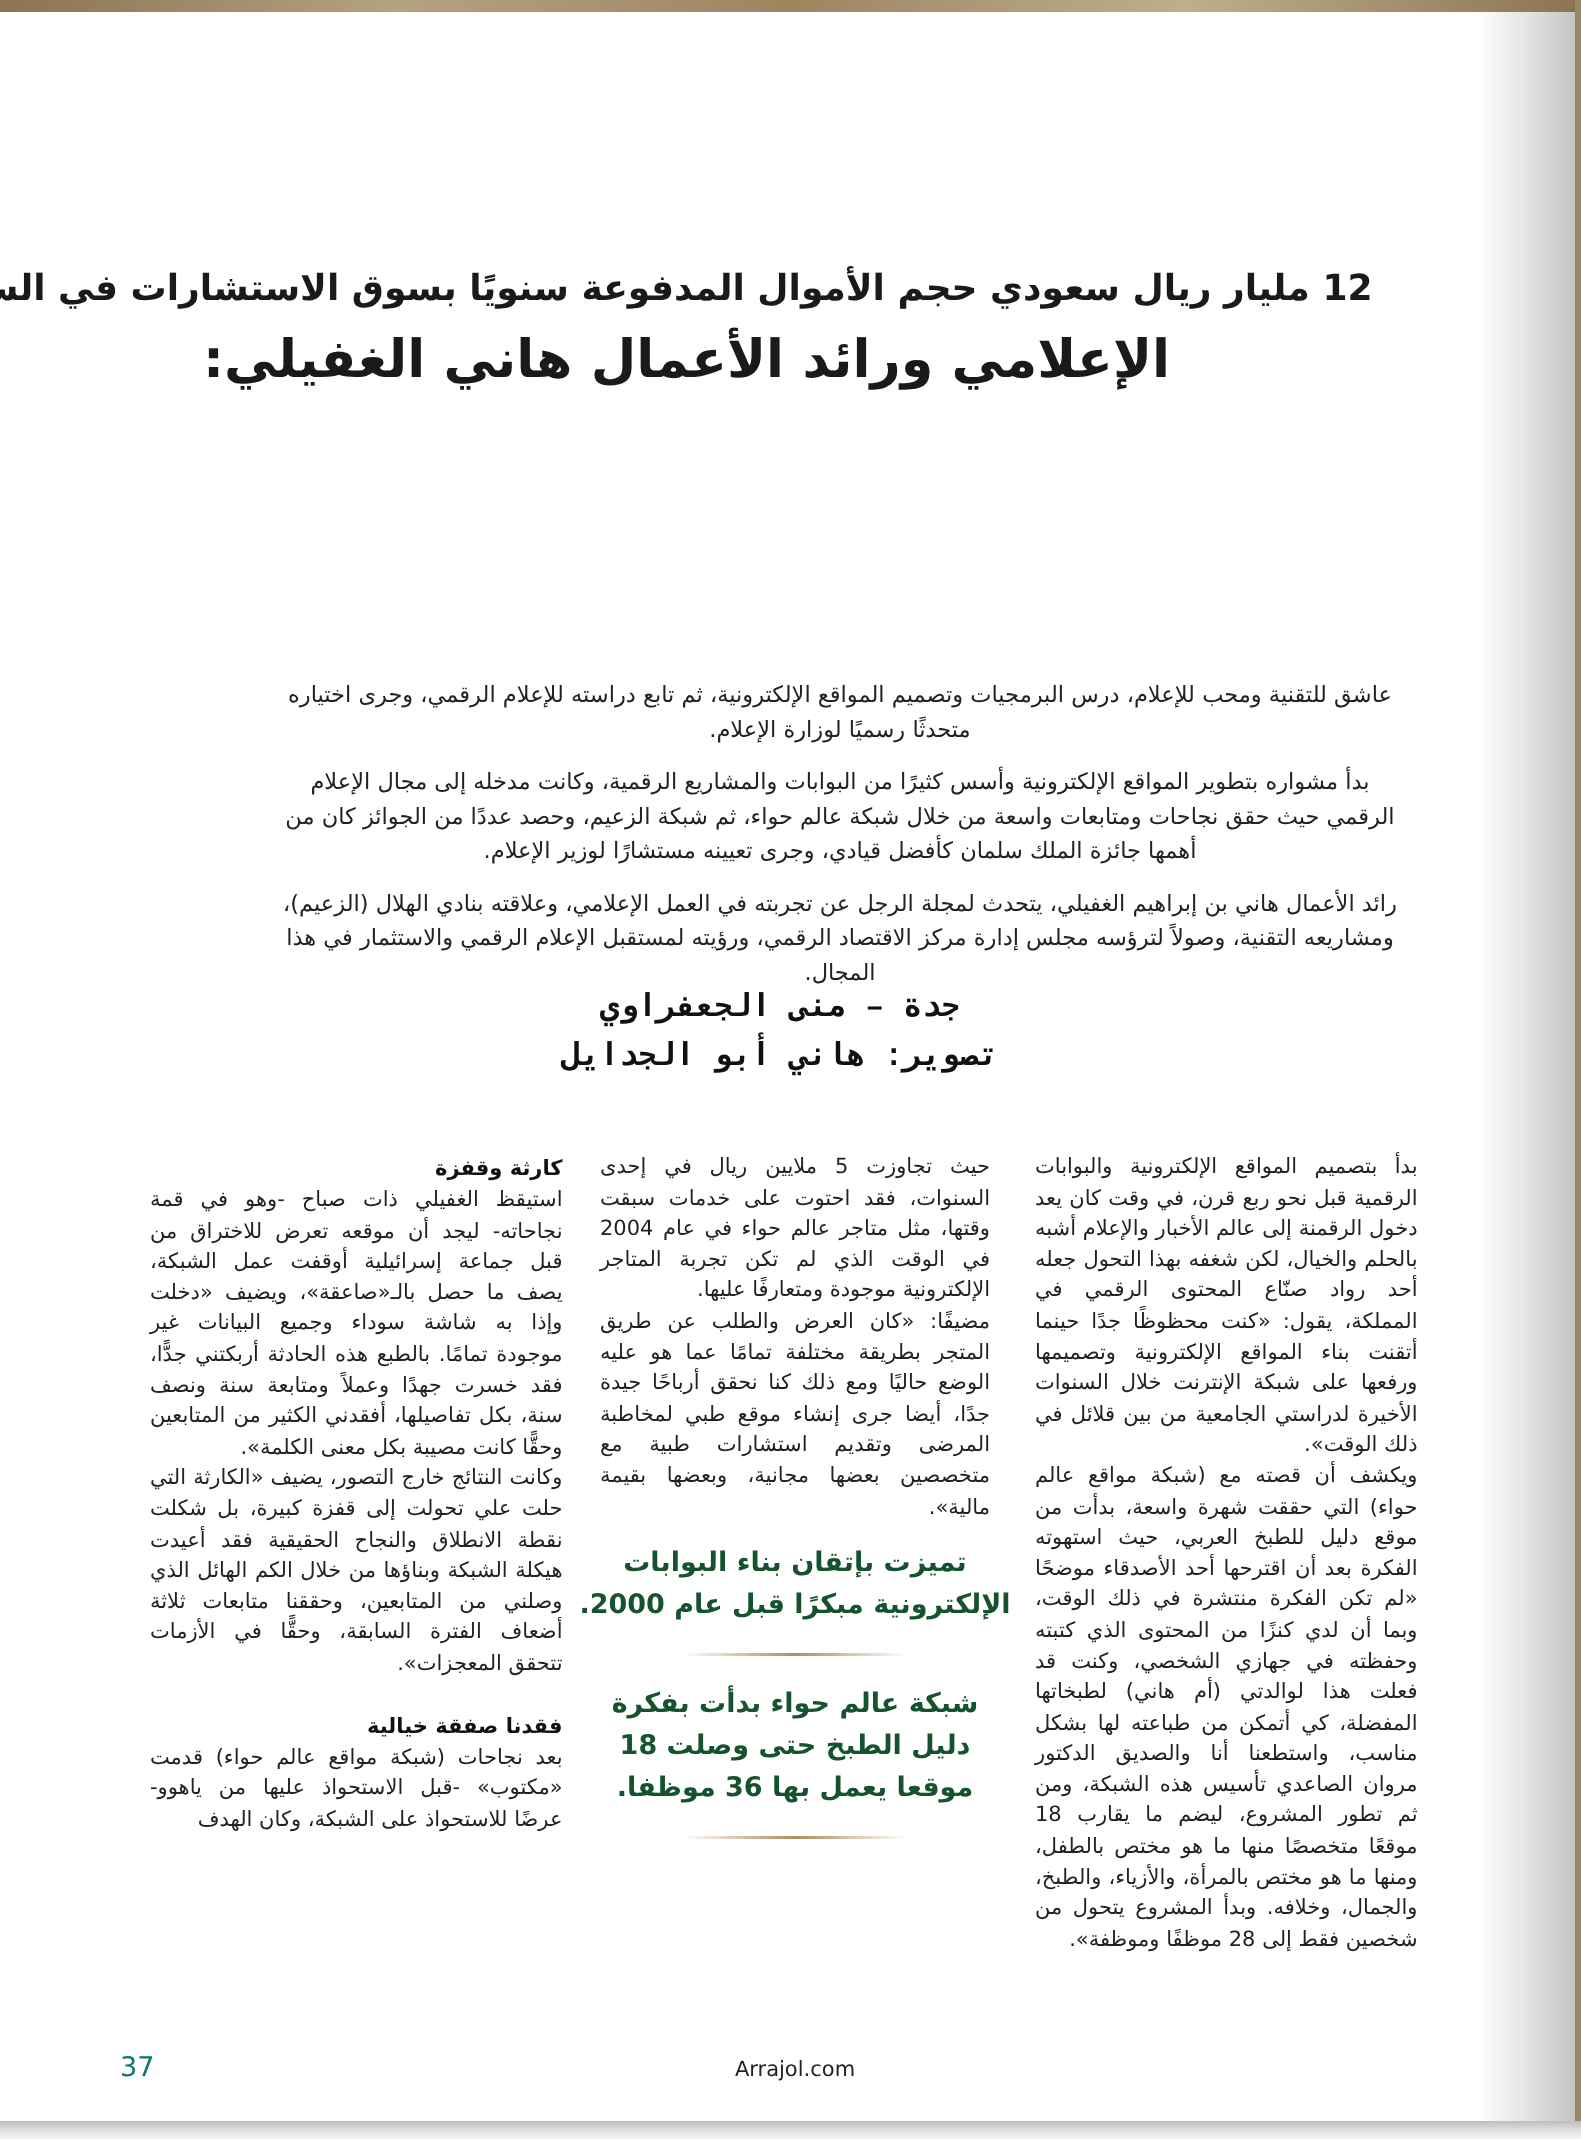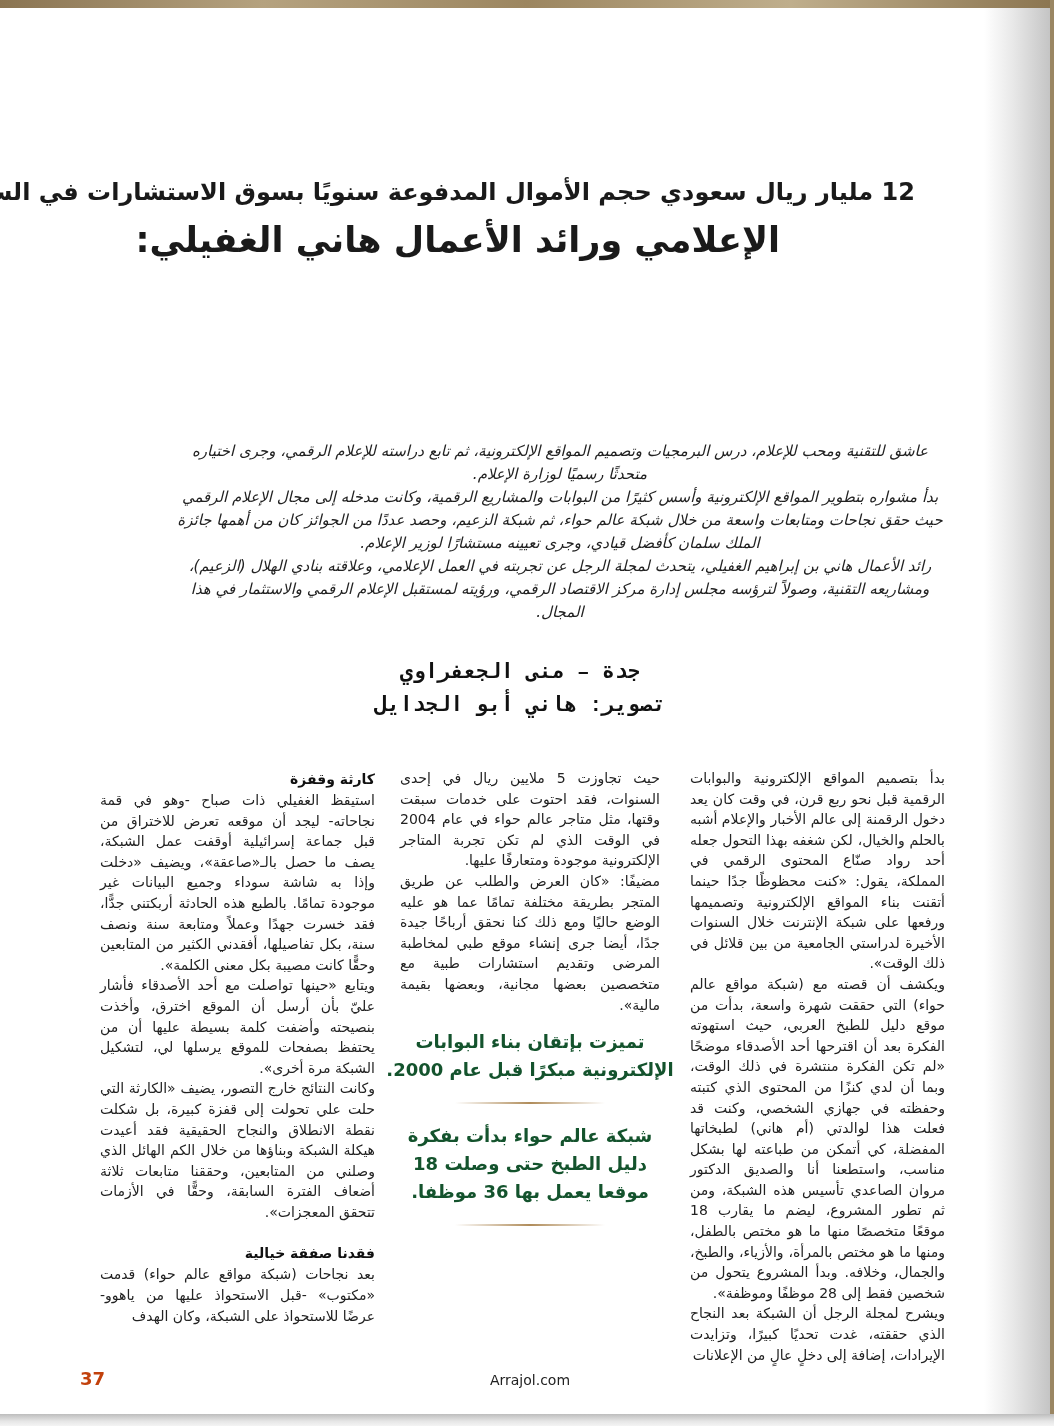--- a/index.html
+++ b/index.html
@@ -45,21 +45,21 @@
     font-size: 56px; font-weight: bold; color: #000;
     line-height: 70px;
   }
   .headline div { white-space: nowrap; }
 
   .intro {
     position: absolute; left: 175px; top: 432px; width: 770px;
     direction: rtl; text-align: center;
     font-size: 15px; line-height: 23px; color: #222;
   }
-  .intro p { margin: 0; font-style: italic; }
+  .intro p { margin: 12px; }
 
   .byline {
     position: absolute; left: 330px; top: 648px; width: 380px;
     direction: rtl; text-align: center;
     font-size: 21px; font-weight: bold; color: #111; line-height: 33px; font-family: Liberation Mono, monospace;
   }
 
   .col {
     position: absolute; top: 760px;
     direction: rtl; text-align: justify;
@@ -81,21 +81,21 @@
   .pq {
     font-size: 18px; font-weight: bold; color: #14532d; line-height: 28px;
   }
   .pq-sep {
     width: 150px; height: 2px; margin: 18px auto;
     background: linear-gradient(90deg, rgba(176,140,90,0) 0%, #b08c5a 50%, rgba(176,140,90,0) 100%);
   }
 
   .page-number {
     position: absolute; left: 80px; top: 1360px;
-    font-size: 18px; color: #c2410c; font-weight: bold;
+    font-size: 18px; color: #0f766e;
   }
   .site {
     position: absolute; left: 430px; top: 1364px; width: 200px; text-align: center;
     font-size: 14px; color: #222;
   }
 </style>
 </head>
 <body>
 
 <div class="top-bar"></div>
@@ -114,39 +114,37 @@
   </div>
 
   <div class="byline">
     <div>جدة – منى الجعفراوي</div>
     <div>تصوير: هاني أبو الجدايل</div>
   </div>
 
   <div class="col col-right">
     <p>بدأ بتصميم المواقع الإلكترونية والبوابات الرقمية قبل نحو ربع قرن، في وقت كان يعد دخول الرقمنة إلى عالم الأخبار والإعلام أشبه بالحلم والخيال، لكن شغفه بهذا التحول جعله أحد رواد صنّاع المحتوى الرقمي في المملكة، يقول: «كنت محظوظًا جدًا حينما أتقنت بناء المواقع الإلكترونية وتصميمها ورفعها على شبكة الإنترنت خلال السنوات الأخيرة لدراستي الجامعية من بين قلائل في ذلك الوقت».</p>
     <p>ويكشف أن قصته مع (شبكة مواقع عالم حواء) التي حققت شهرة واسعة، بدأت من موقع دليل للطبخ العربي، حيث استهوته الفكرة بعد أن اقترحها أحد الأصدقاء موضحًا «لم تكن الفكرة منتشرة في ذلك الوقت، وبما أن لدي كنزًا من المحتوى الذي كتبته وحفظته في جهازي الشخصي، وكنت قد فعلت هذا لوالدتي (أم هاني) لطبخاتها المفضلة، كي أتمكن من طباعته لها بشكل مناسب، واستطعنا أنا والصديق الدكتور مروان الصاعدي تأسيس هذه الشبكة، ومن ثم تطور المشروع، ليضم ما يقارب 18 موقعًا متخصصًا منها ما هو مختص بالطفل، ومنها ما هو مختص بالمرأة، والأزياء، والطبخ، والجمال، وخلافه. وبدأ المشروع يتحول من شخصين فقط إلى 28 موظفًا وموظفة».</p>
-    <p>ويشرح لمجلة الرجل أن الشبكة بعد النجاح الذي حققته، غدت تحديًا كبيرًا، وتزايدت الإيرادات، إضافة إلى دخلٍ عالٍ من الإعلانات</p>
   </div>
 
   <div class="col col-mid">
     <p>حيث تجاوزت 5 ملايين ريال في إحدى السنوات، فقد احتوت على خدمات سبقت وقتها، مثل متاجر عالم حواء في عام 2004 في الوقت الذي لم تكن تجربة المتاجر الإلكترونية موجودة ومتعارفًا عليها.</p>
     <p>مضيفًا: «كان العرض والطلب عن طريق المتجر بطريقة مختلفة تمامًا عما هو عليه الوضع حاليًا ومع ذلك كنا نحقق أرباحًا جيدة جدًا، أيضا جرى إنشاء موقع طبي لمخاطبة المرضى وتقديم استشارات طبية مع متخصصين بعضها مجانية، وبعضها بقيمة مالية».</p>
   </div>
 
   <div class="pullquotes">
     <div class="pq">تميزت بإتقان بناء البوابات الإلكترونية مبكرًا قبل عام 2000.</div>
     <div class="pq-sep"></div>
     <div class="pq">شبكة عالم حواء بدأت بفكرة دليل الطبخ حتى وصلت 18 موقعا يعمل بها 36 موظفا.</div>
     <div class="pq-sep"></div>
   </div>
 
   <div class="col col-left">
     <h3>كارثة وقفزة</h3>
     <p>استيقظ الغفيلي ذات صباح -وهو في قمة نجاحاته- ليجد أن موقعه تعرض للاختراق من قبل جماعة إسرائيلية أوقفت عمل الشبكة، يصف ما حصل بالـ«صاعقة»، ويضيف «دخلت وإذا به شاشة سوداء وجميع البيانات غير موجودة تمامًا. بالطبع هذه الحادثة أربكتني جدًّا، فقد خسرت جهدًا وعملاً ومتابعة سنة ونصف سنة، بكل تفاصيلها، أفقدني الكثير من المتابعين وحقًّا كانت مصيبة بكل معنى الكلمة».</p>
-    <p>ويتابع «حينها تواصلت مع أحد الأصدقاء فأشار عليّ بأن أرسل أن الموقع اخترق، وأخذت بنصيحته وأضفت كلمة بسيطة عليها أن من يحتفظ بصفحات للموقع يرسلها لي، لتشكيل الشبكة مرة أخرى».</p>
     <p>وكانت النتائج خارج التصور، يضيف «الكارثة التي حلت علي تحولت إلى قفزة كبيرة، بل شكلت نقطة الانطلاق والنجاح الحقيقية فقد أعيدت هيكلة الشبكة وبناؤها من خلال الكم الهائل الذي وصلني من المتابعين، وحققنا متابعات ثلاثة أضعاف الفترة السابقة، وحقًّا في الأزمات تتحقق المعجزات».</p>
     <div class="gap"></div>
     <h3>فقدنا صفقة خيالية</h3>
     <p>بعد نجاحات (شبكة مواقع عالم حواء) قدمت «مكتوب» -قبل الاستحواذ عليها من ياهوو- عرضًا للاستحواذ على الشبكة، وكان الهدف</p>
   </div>
 
   <div class="page-number">37</div>
   <div class="site">Arrajol.com</div>
 </div>
 

